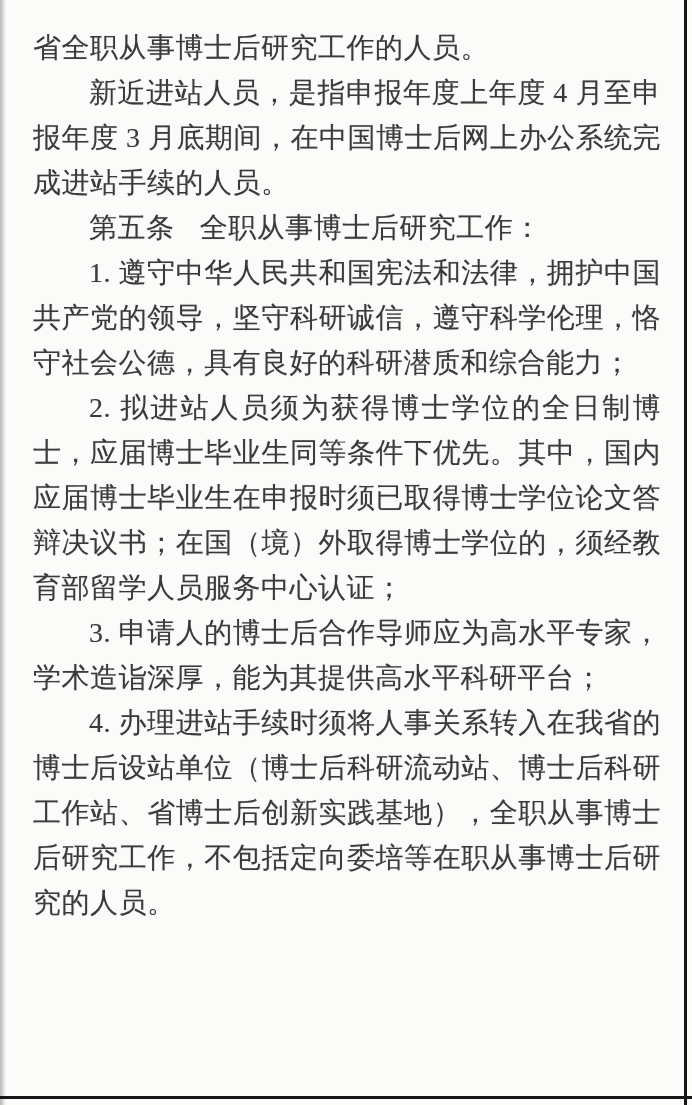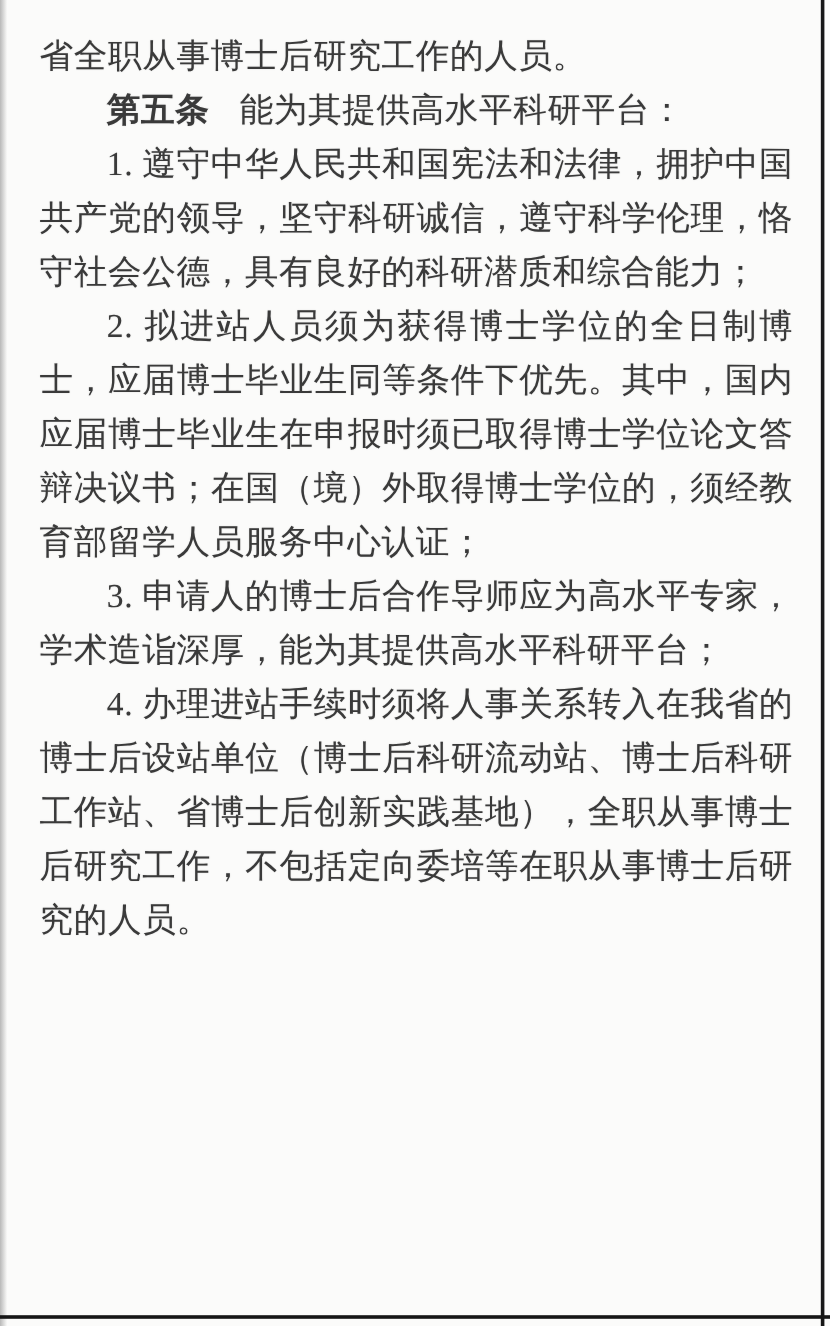--- a/index.html
+++ b/index.html
@@ -28,21 +28,21 @@
     text-shadow: 0 0 1px rgba(90, 90, 90, 0.35);
   }
   .content p {
     margin: 0;
     padding: 0;
   }
   .content p.indent {
     text-indent: 2em;
   }
   .term {
-    font-weight: bold;
+    font-weight: normal;
     margin-right: 0.9em;
   }
   
   .scan-edge-right {
     position: absolute;
     top: 0;
     left: 684px;
     width: 3px;
     height: 100%;
     background: #161616;
@@ -66,23 +66,24 @@
 </style>
 </head>
 <body>
 
 <div class="page">
 
   <div class="content">
 
     <p><span>省全职从事博士后研究工作的人员。</span></p>
 
+    <p class="indent"><span>新近进站人员，是指申报年度上年度 4 月至申报年度 3 月底期间，在中国博士后网上办公系统完成进站手续的人员。</span></p>
 
 
-    <p class="indent"><b class="term">第五条</b><span>能为其提供高水平科研平台：</span></p>
+    <p class="indent"><b class="term">第五条</b><span>全职从事博士后研究工作：</span></p>
 
     <p class="indent"><span>1. 遵守中华人民共和国宪法和法律，拥护中国共产党的领导，坚守科研诚信，遵守科学伦理，恪守社会公德，具有良好的科研潜质和综合能力；</span></p>
 
     <p class="indent"><span>2. 拟进站人员须为获得博士学位的全日制博士，应届博士毕业生同等条件下优先。其中，国内应届博士毕业生在申报时须已取得博士学位论文答辩决议书；在国（境）外取得博士学位的，须经教育部留学人员服务中心认证；</span></p>
 
     <p class="indent"><span>3. 申请人的博士后合作导师应为高水平专家，学术造诣深厚，能为其提供高水平科研平台；</span></p>
 
     <p class="indent"><span>4. 办理进站手续时须将人事关系转入在我省的博士后设站单位（博士后科研流动站、博士后科研工作站、省博士后创新实践基地），全职从事博士后研究工作，不包括定向委培等在职从事博士后研究的人员。</span></p>
 
   </div>

